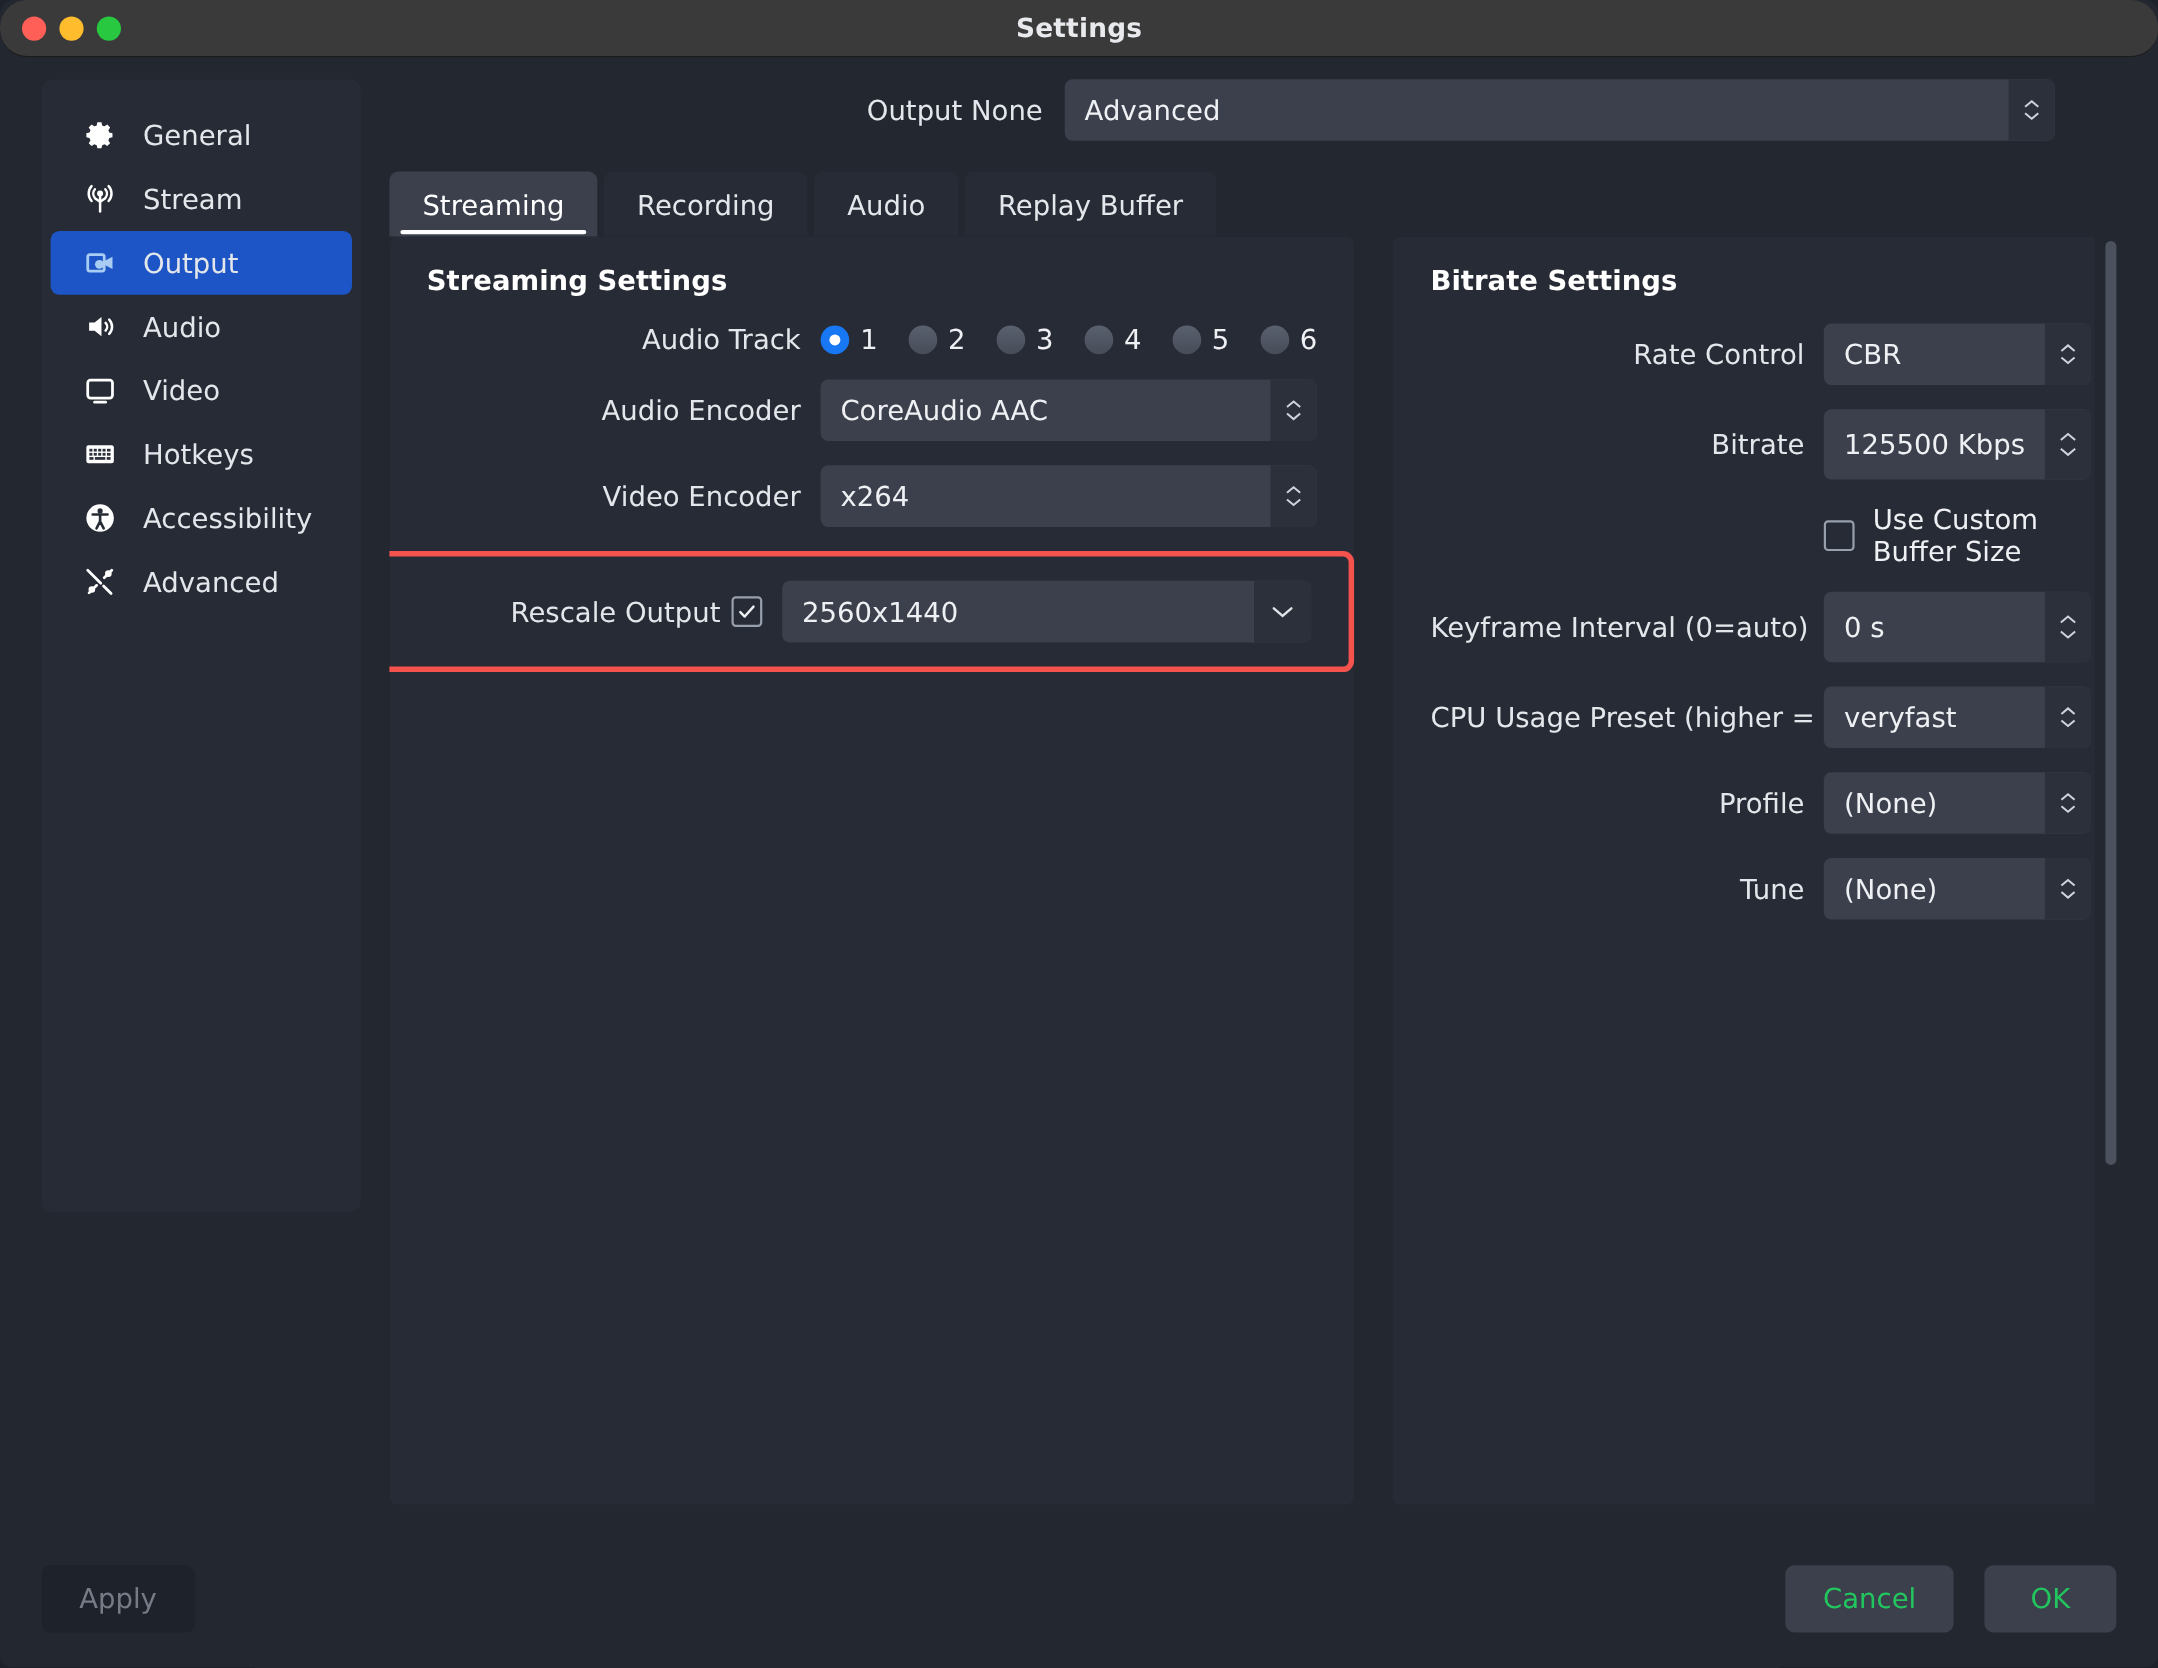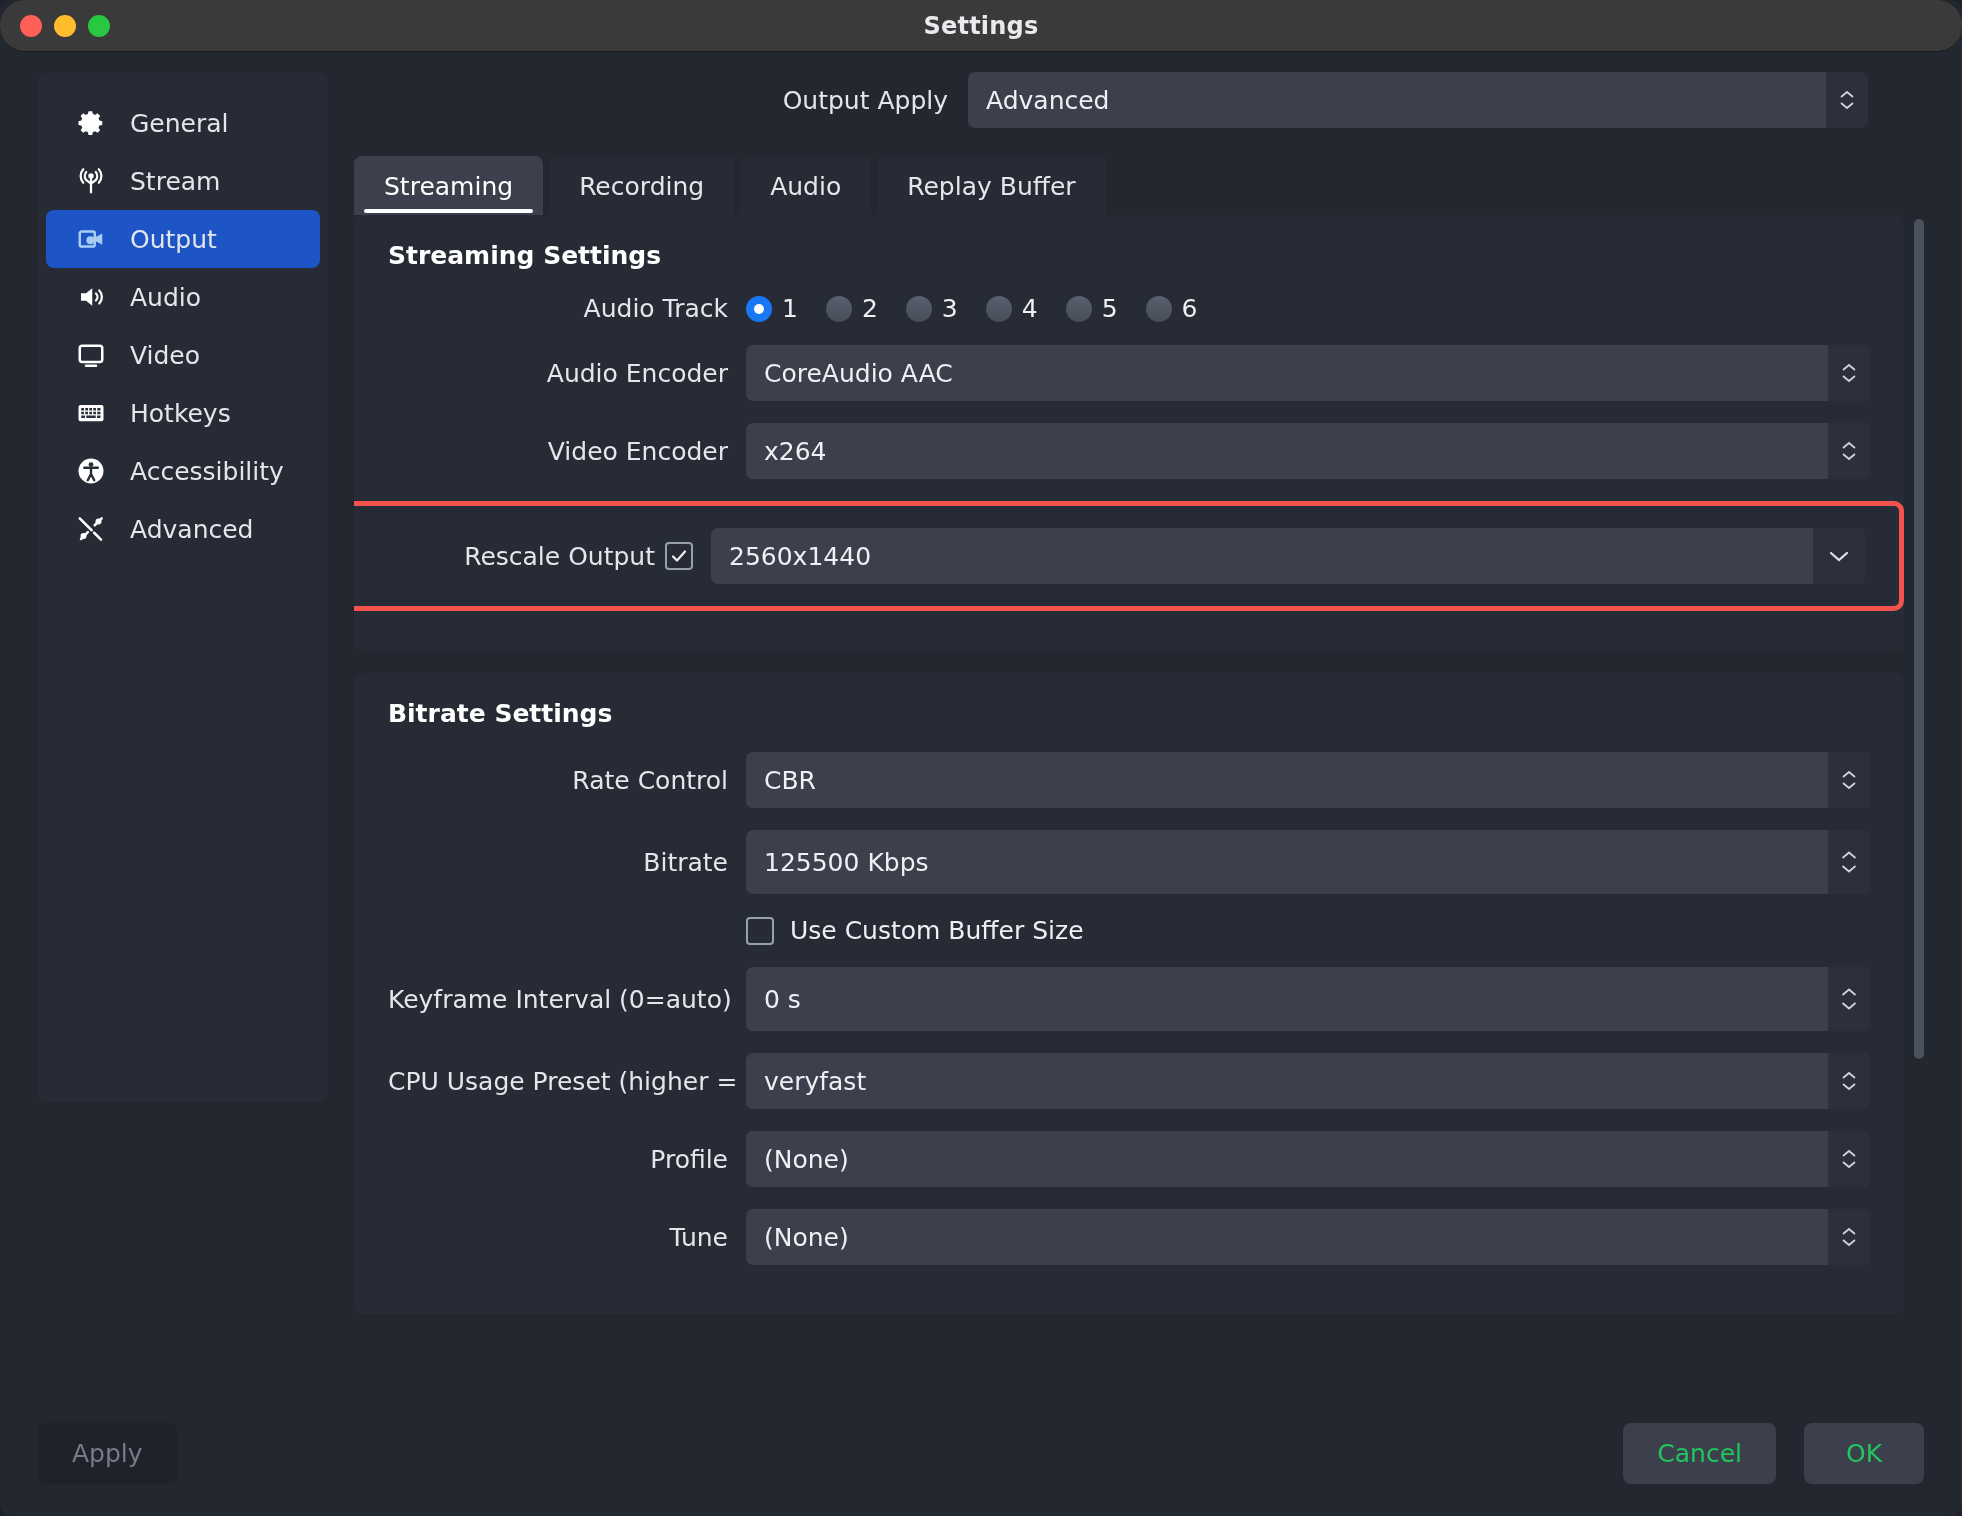--- a/index.html
+++ b/index.html
@@ -116,21 +116,21 @@
     height: 4px; background: #ffffff; border-radius: 2px;
   }
 
   
   .pane-wrap {
     flex: 1; min-height: 0; display: flex; gap: 10px;
     padding-bottom: 22px;
   }
   .pane {
     flex: 1; min-width: 0; overflow: hidden;
-    display: flex; flex-direction: column; gap: 22px;
+    display: flex; flex-direction: row; gap: 35px;
   }
   .group {
     background: #272b35; border-radius: 8px;
     padding: 26px 34px 34px 34px;
   }
   .group-title {
     font-size: 25px; font-weight: bold; color: #ffffff;
     margin-bottom: 24px;
   }
 
@@ -326,21 +326,21 @@
           </svg>
         </span>
         <span>Advanced</span>
       </div>
 
     </div>
 
     <div class="main">
 
       <div class="outmode-row">
-        <div class="outmode-label">Output Apply</div>
+        <div class="outmode-label">Output None</div>
         <div class="combo outmode-combo">
           <div class="val">Advanced</div>
           <div class="spin">
             <svg width="16" height="9" viewBox="0 0 16 9" fill="none" stroke="#cfd4dc" stroke-width="1.8">
                 <path d="M2 7l6-5 6 5"></path>
               </svg>
             <svg width="16" height="9" viewBox="0 0 16 9" fill="none" stroke="#cfd4dc" stroke-width="1.8">
                 <path d="M2 2l6 5 6-5"></path>
               </svg>
           </div>

